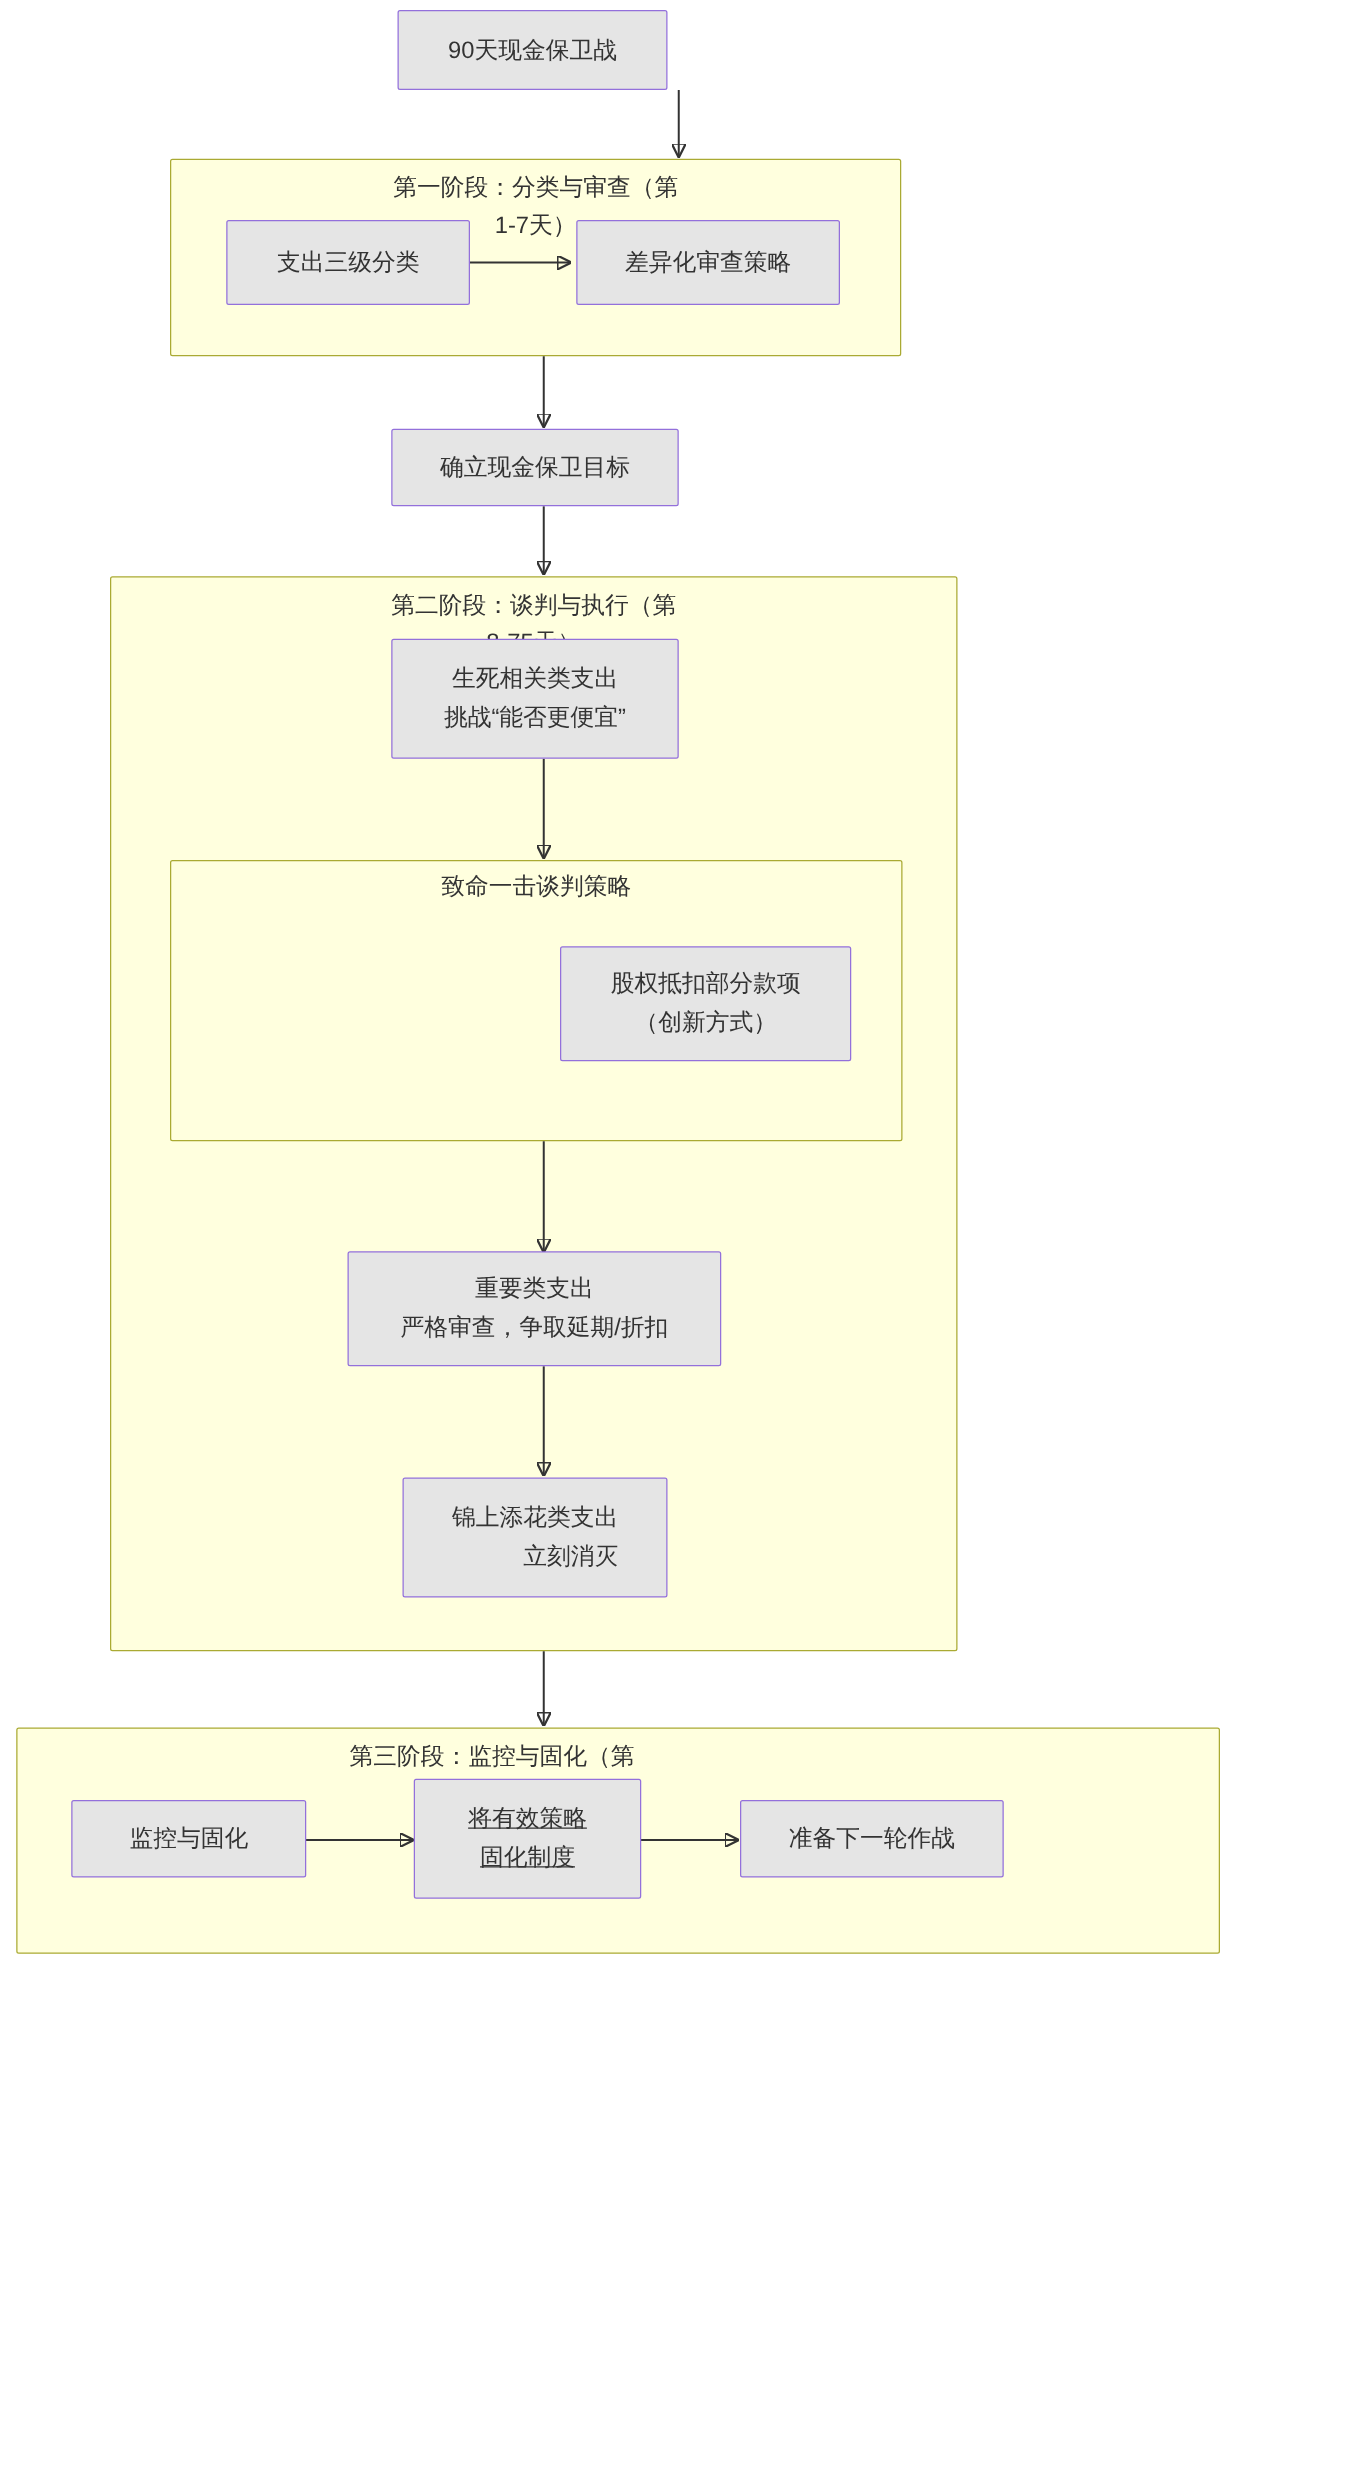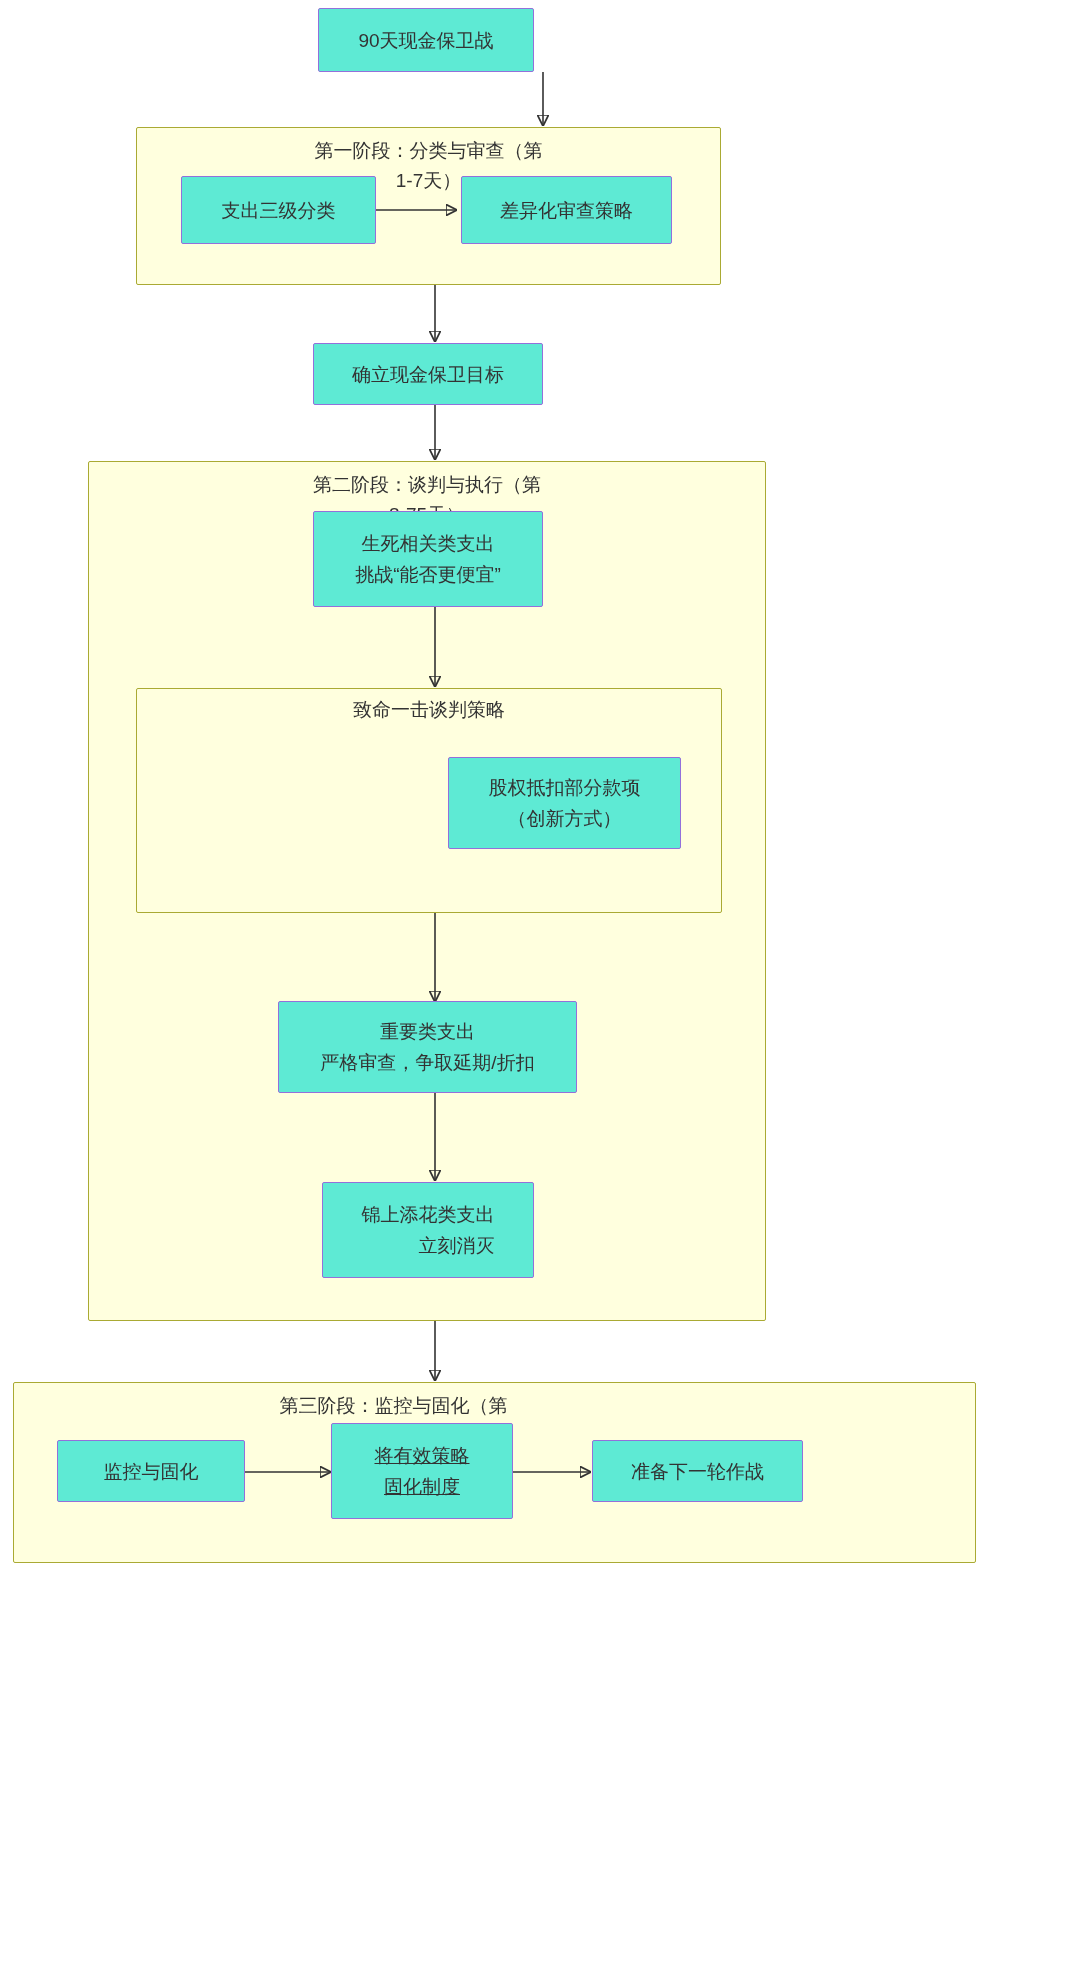--- a/index.html
+++ b/index.html
@@ -25,21 +25,21 @@
     font-size:19px;
     line-height:30px;
     color:#333333;
     white-space:pre-line;
     pointer-events:none;
   }
 
   
   .node{
     position:absolute;
-    background:#5eead4;
+    background:#e5e5e5;
     border:1.4px solid #9370DB;
     border-radius:2px;
     box-sizing:border-box;
     display:flex;
     align-items:center;
     justify-content:center;
     text-align:center;
     font-size:19px;
     line-height:31px;
     color:#333333;

